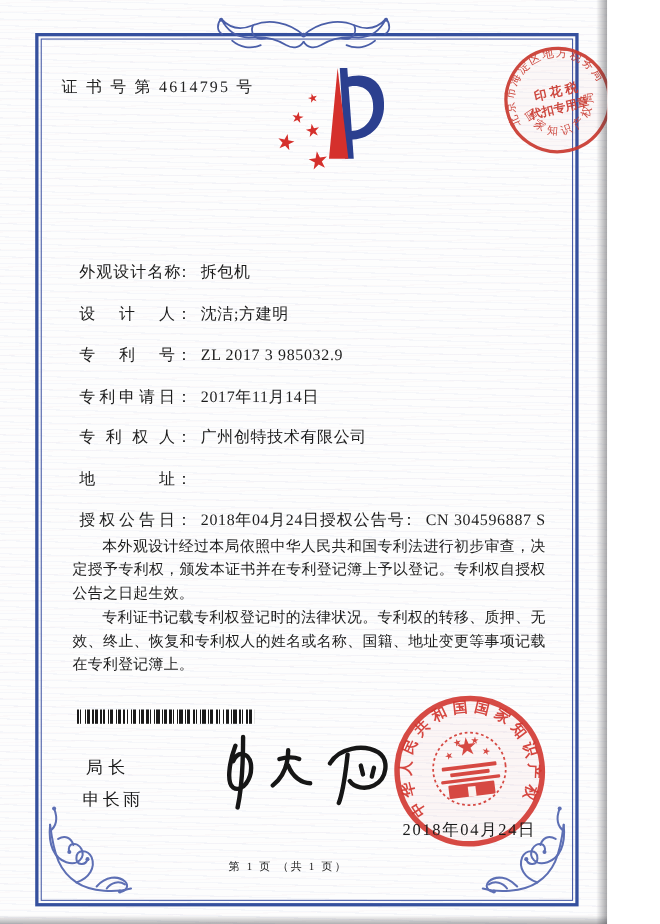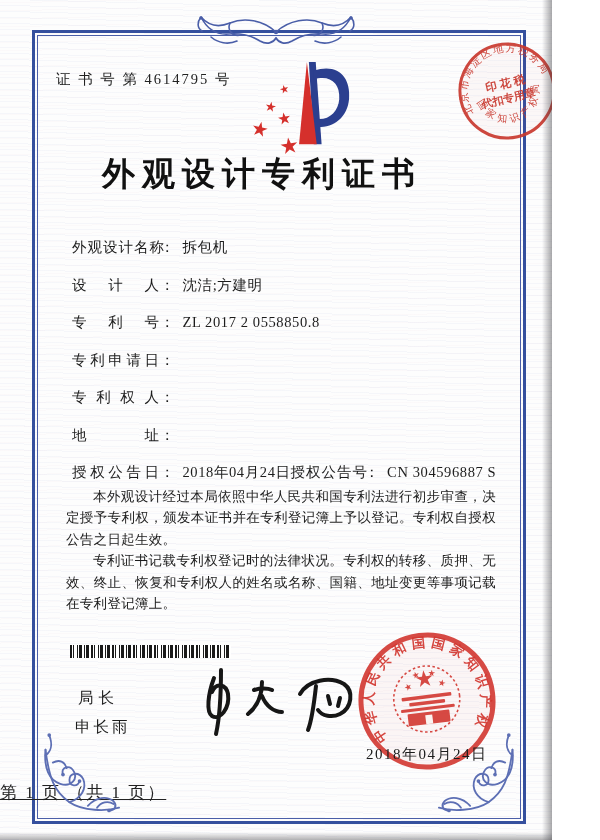--- a/index.html
+++ b/index.html
@@ -54,21 +54,21 @@
       #1a1a1a 7px 8px,#ffffff 8px 9px,
       #1a1a1a 9px 12px,#ffffff 12px 14px,
       #1a1a1a 14px 15px,#ffffff 15px 16px,
       #1a1a1a 16px 19px,#ffffff 19px 21px);
   }
   .director-title{position:absolute;left:78px;top:688px;font-size:15.5px;letter-spacing:5px;}
   .director-name{position:absolute;left:75px;top:717px;font-size:15.5px;letter-spacing:3px;font-family:Liberation Serif, serif;}
   .signature{position:absolute;left:188px;top:664px;}
   .seal{position:absolute;left:352px;top:626px;transform:rotate(-7deg);}
   .issue-date{position:absolute;left:366px;top:745px;font-size:15px;letter-spacing:1.5px;color:#1b1b1b;z-index:1;}
-  .footer{position:absolute;left:0;right:28px;top:781px;font-size:17px;letter-spacing:2px;color:#222;text-decoration:underline;}
+  .footer{position:absolute;left:0;right:28px;top:781px;text-align:center;font-size:10px;letter-spacing:2px;color:#222;}
   svg{display:block;}
 </style>
 </head>
 <body>
 
 <div class="page">
 
   <div class="frame"></div>
 
   <div class="ornament-top">
@@ -165,45 +165,46 @@
         <textPath href="#taxArcTop" startOffset="4">北京市海淀区地方税务局</textPath>
       </text>
       <text x="0" y="-4" text-anchor="middle" font-size="11.5" font-weight="bold" fill="#c9392f" font-family="Liberation Serif, DejaVu Serif, serif">印 花 税</text>
       <text x="0" y="11" text-anchor="middle" font-size="11" font-weight="bold" fill="#c9392f" font-family="Liberation Serif, DejaVu Serif, serif">代扣专用章</text>
       <text font-size="10" fill="#c9392f" letter-spacing="4" font-family="Liberation Serif, DejaVu Serif, serif">
         <textPath href="#taxArcBottom" startOffset="14">国家知识产权局</textPath>
       </text>
     </svg>
   </div>
 
-  <h1 class="title">外观设计专利证书</h1>
 
   <div class="fields">
     <div class="frow">
       <span class="jlabel">外观设计名称</span>
         <span class="colon">：</span>
       <span class="fval">拆包机</span>
     </div>
     <div class="frow">
       <span class="jlabel">设计人</span>
         <span class="colon">：</span>
       <span class="fval">沈洁;方建明</span>
     </div>
     <div class="frow">
       <span class="jlabel">专利号</span>
         <span class="colon">：</span>
-      <span class="fval">ZL 2017 2 0558850.8</span>
+      <span class="fval">ZL 2017 3 985032.9</span>
     </div>
     <div class="frow">
       <span class="jlabel">专利申请日</span>
         <span class="colon">：</span>
+      <span class="fval">2017年11月14日</span>
     </div>
     <div class="frow">
       <span class="jlabel">专利权人</span>
         <span class="colon">：</span>
+      <span class="fval">广州创特技术有限公司</span>
     </div>
     <div class="frow">
       <span class="jlabel">地址</span>
         <span class="colon">：</span>
     </div>
     <div class="frow dual">
       <span class="pair">
         <span class="jlabel">授权公告日</span>
           <span class="colon">：</span>
         <span class="fval">2018年04月24日</span>

